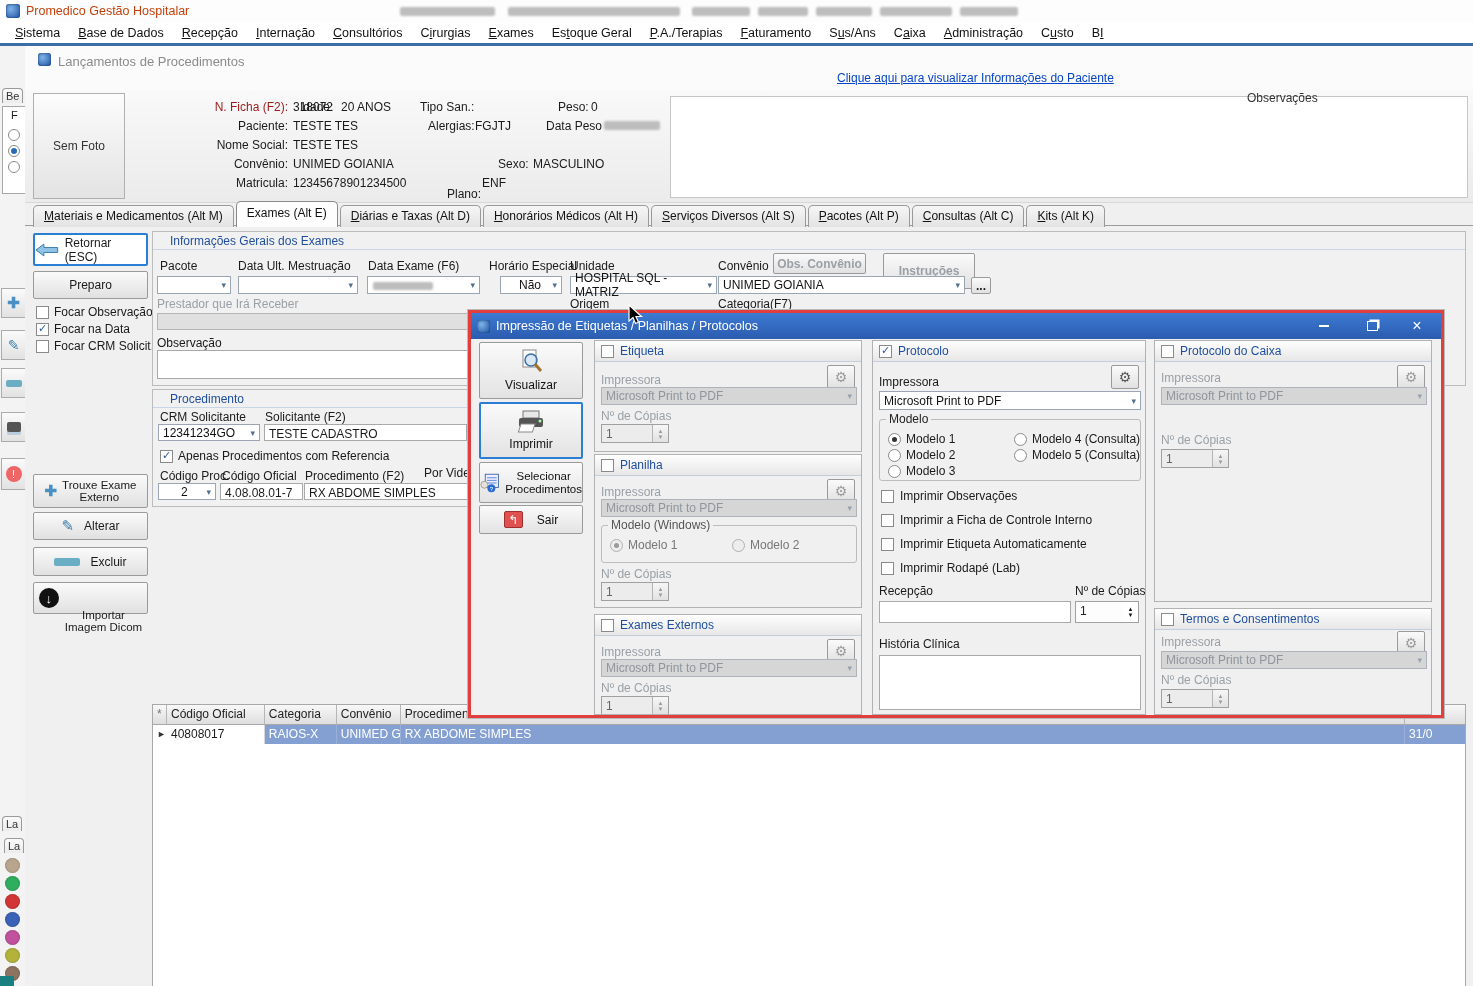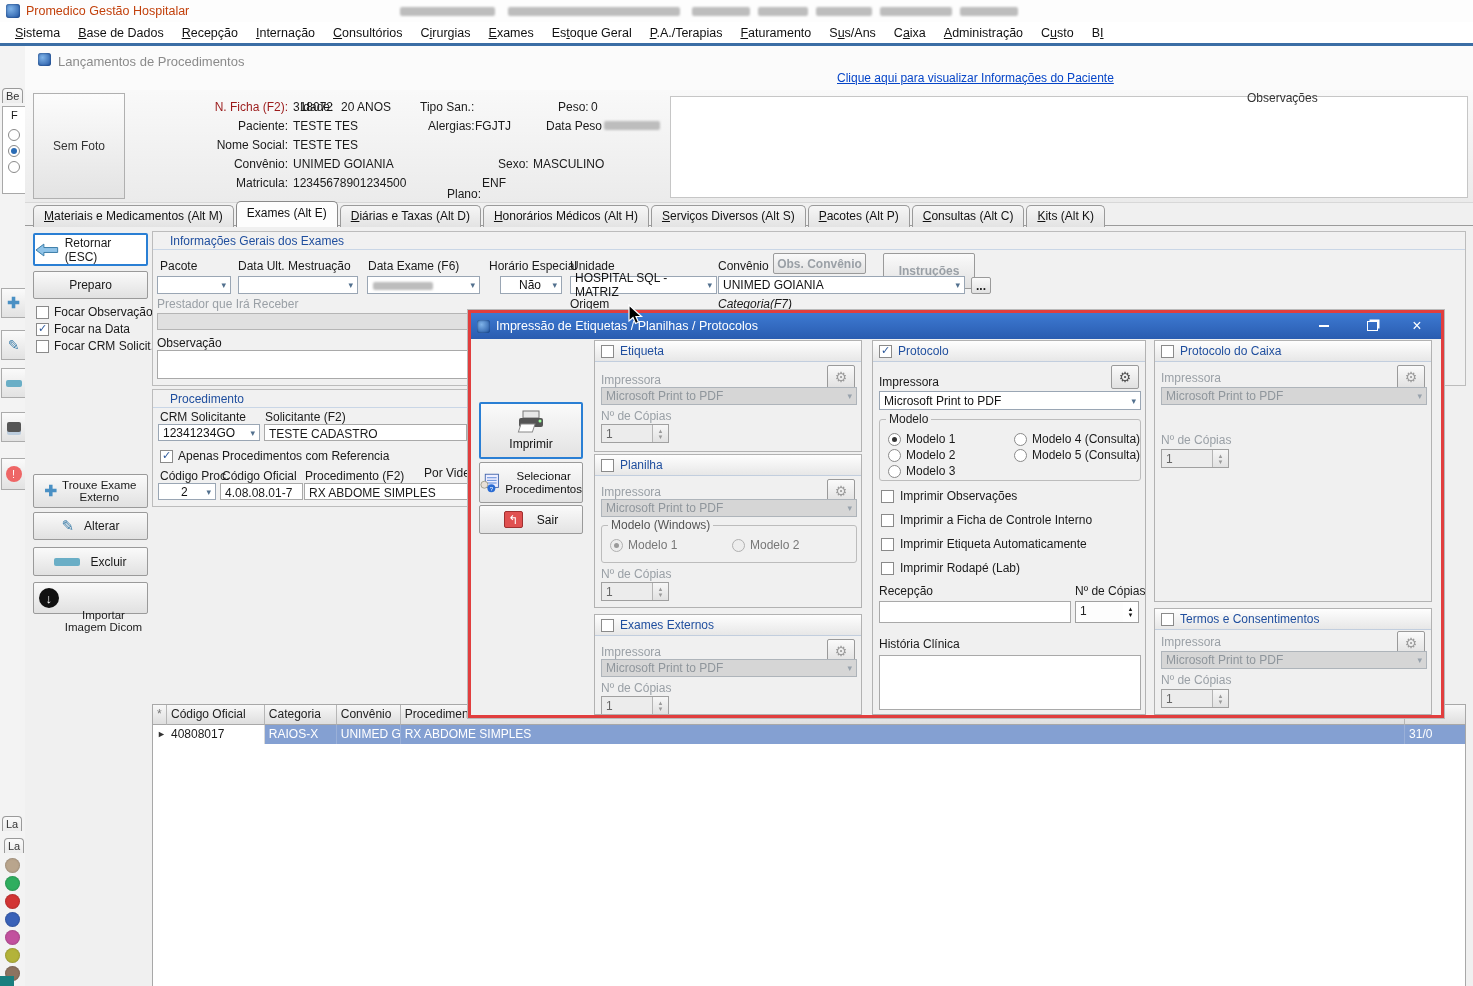--- a/index.html
+++ b/index.html
@@ -304,21 +304,21 @@
       <div class="combo" style="left:693px;top:50px;width:247px;height:18px;">
           <span class="cv">UNIMED GOIANIA</span>
           <span class="chev">▾</span>
         </div>
       <div class="btn" style="left:946px;top:51px;width:20px;height:17px;font-weight:bold;">
           <span>...</span>
         </div>
 
       <span class="L gray" style="left:132px;top:71px;">Prestador que Irá Receber</span>
       <span class="L" style="left:545px;top:71px;">Origem</span>
-      <span class="L" style="left:693px;top:71px;font-style:italic;">Categoria(F7)</span>
+      <span class="L" style="left:693px;top:71px;">Categoria(F7)</span>
       <div class="field dis" style="left:132px;top:87px;width:500px;height:17px;"></div>
 
       <span class="L" style="left:132px;top:110px;">Observação</span>
       <div class="field" style="left:132px;top:124px;width:500px;height:29px;"></div>
 
       <div class="groupbox" style="left:127px;top:163px;width:318px;height:118px;"></div>
       <span class="grp-title" style="left:145px;top:166px;">Procedimento</span>
       <div class="grp-line" style="left:128px;top:181px;width:316px;"></div>
 
       <span class="L" style="left:135px;top:184px;">CRM Solicitante</span>
@@ -375,20 +375,28 @@
     <div class="wc" style="right:102px;width:30px;">
         <span style="width:10px;height:2px;background:#fff;"></span>
       </div>
     <div class="wc" style="right:54px;width:30px;">
         <span style="width:9px;height:8px;border:1px solid #fff;box-shadow:2px -2px 0 -0.5px #fff;"></span>
       </div>
     <div class="wc" style="right:8px;width:32px;font-size:16px;">
         <span>×</span>
       </div>
 
+    <div class="dlgbtn" style="left:8px;top:29px;width:104px;height:57px;">
+      <svg width="26" height="26" viewBox="0 0 26 26">
+          <rect x="5" y="1" width="13" height="17" fill="#fff" stroke="#8a8a8a"></rect>
+          <circle cx="13" cy="11" r="6" fill="rgba(180,210,240,.5)" stroke="#3a6ea5" stroke-width="1.5"></circle>
+          <line x1="17" y1="15" x2="23" y2="22" stroke="#a0722d" stroke-width="3"></line>
+        </svg>
+      <span>Visualizar</span>
+    </div>
     <div class="dlgbtn hl" style="left:8px;top:89px;width:104px;height:57px;">
       <svg width="30" height="24" viewBox="0 0 30 24">
           <rect x="7" y="1" width="16" height="7" fill="#e8e8e8" stroke="#777"></rect>
           <rect x="3" y="8" width="24" height="9" rx="2" fill="#555"></rect>
           <rect x="5" y="14" width="14" height="8" fill="#fff" stroke="#888" transform="skewX(-18)" transform-origin="5 14"></rect>
           <circle cx="24" cy="11" r="1.5" fill="#9f9"></circle>
         </svg>
       <span>Imprimir</span>
     </div>
     <div class="dlgbtn row" style="left:8px;top:149px;width:104px;height:41px;font-size:11.5px;">

